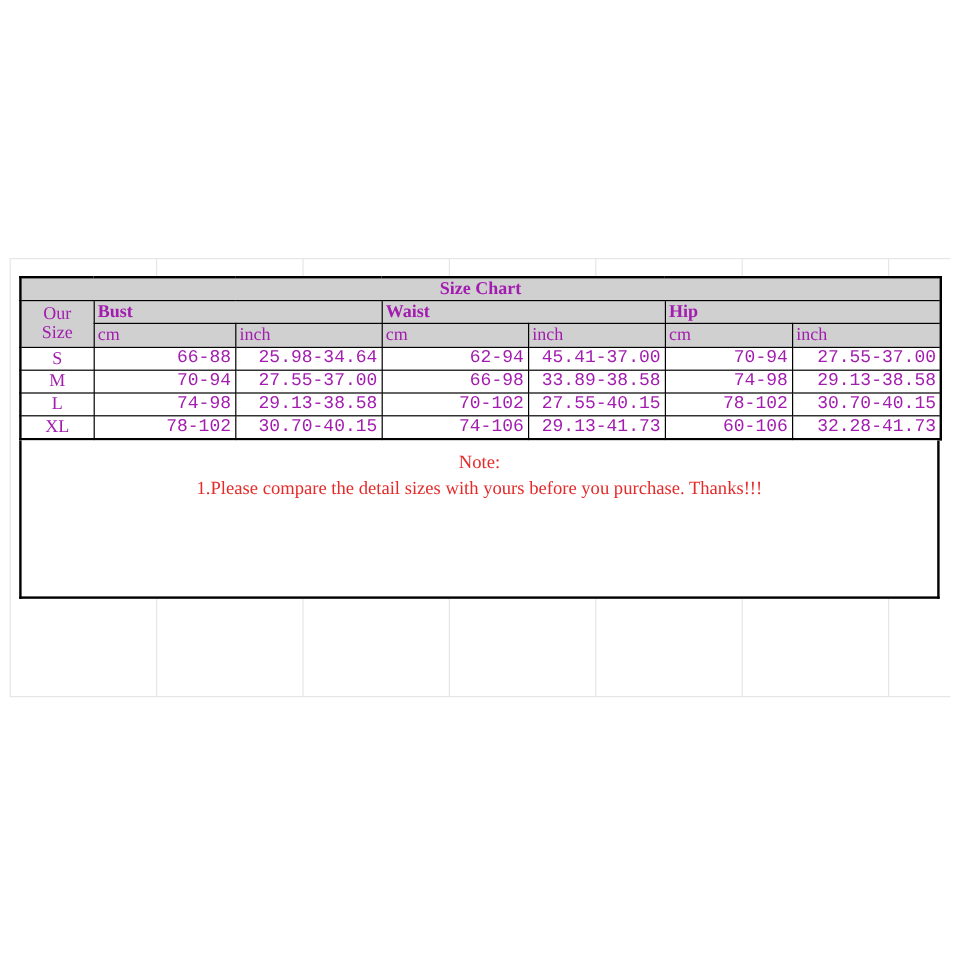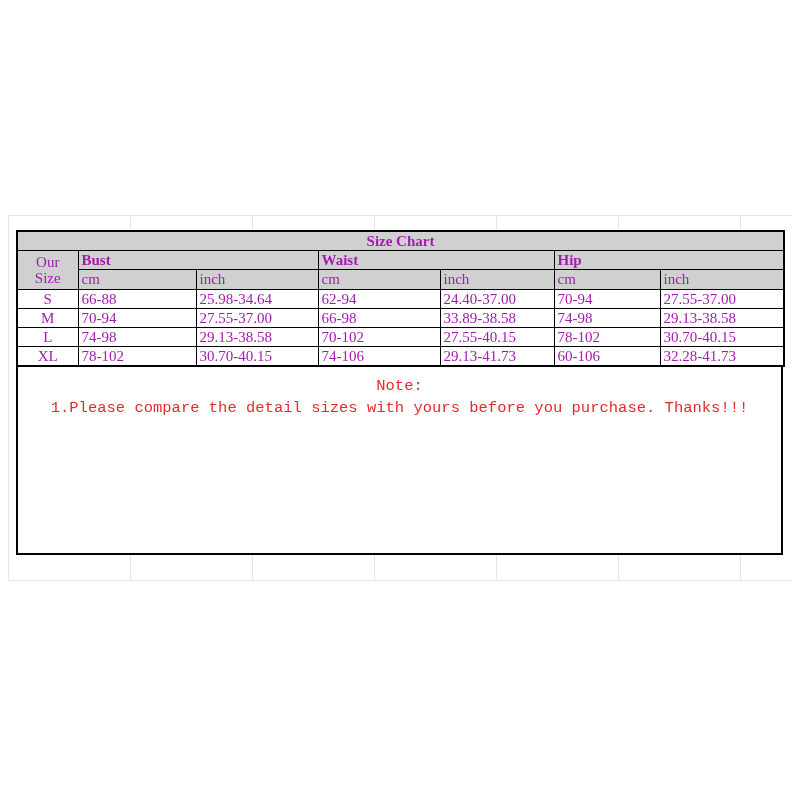--- a/index.html
+++ b/index.html
@@ -95,34 +95,34 @@
     font-size: 15px;
     vertical-align: middle;
     line-height: 1.45;
   }
   .size-label {
     text-align: center;
     font-size: 15px;
     height: 20px;
   }
   .val {
-    text-align: left;
+    text-align: right;
     font-size: 15px;
     height: 20px;
+    font-family: Liberation Mono, monospace;
   }
 
   .note-box {
     width: 767px;
     border: 2px solid #000000;
     border-top: none;
     box-sizing: border-box;
     background: #ffffff;
-    height: 188px;
+    height: 132px;
     padding: 8px 10px 0 10px;
-    font-family: Liberation Mono, monospace;
   }
   .note-line {
     color: #e42b2b;
     text-align: center;
     font-size: 15.5px;
     line-height: 1.42;
   }
 </style>
 </head>
 <body>
@@ -173,21 +173,21 @@
         <td class="sub-hdr">inch</td>
         <td class="sub-hdr">cm</td>
         <td class="sub-hdr">inch</td>
       </tr>
 
       <tr>
         <td class="size-label">S</td>
         <td class="val">66-88</td>
         <td class="val">25.98-34.64</td>
         <td class="val">62-94</td>
-        <td class="val">24.40-37.00</td>
+        <td class="val">45.41-37.00</td>
         <td class="val">70-94</td>
         <td class="val">27.55-37.00</td>
       </tr>
 
       <tr>
         <td class="size-label">M</td>
         <td class="val">70-94</td>
         <td class="val">27.55-37.00</td>
         <td class="val">66-98</td>
         <td class="val">33.89-38.58</td>

